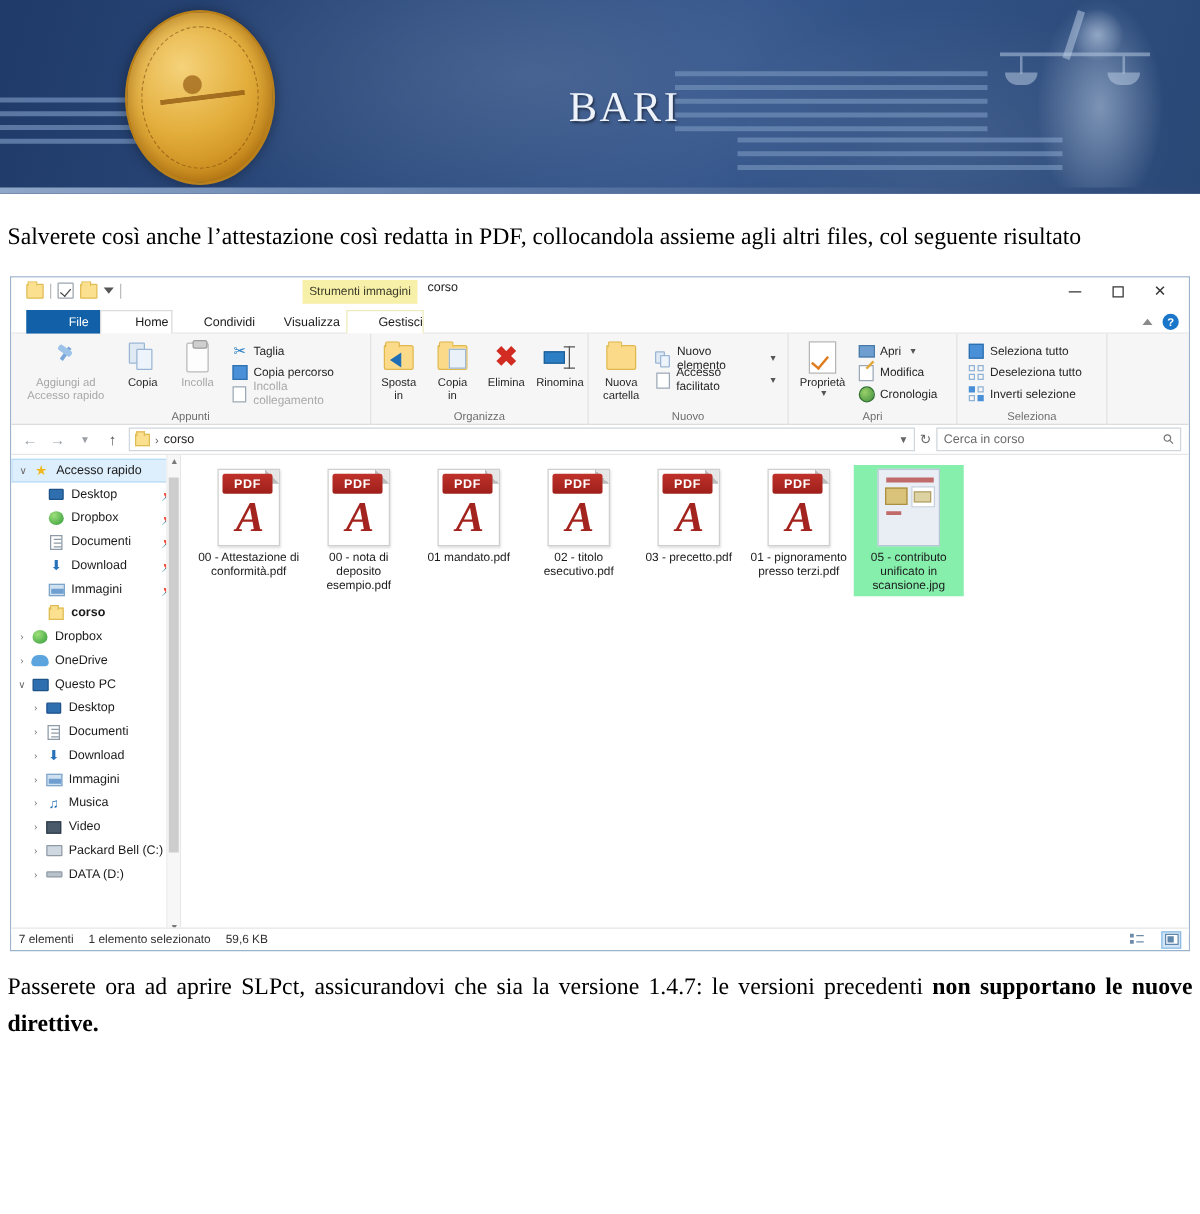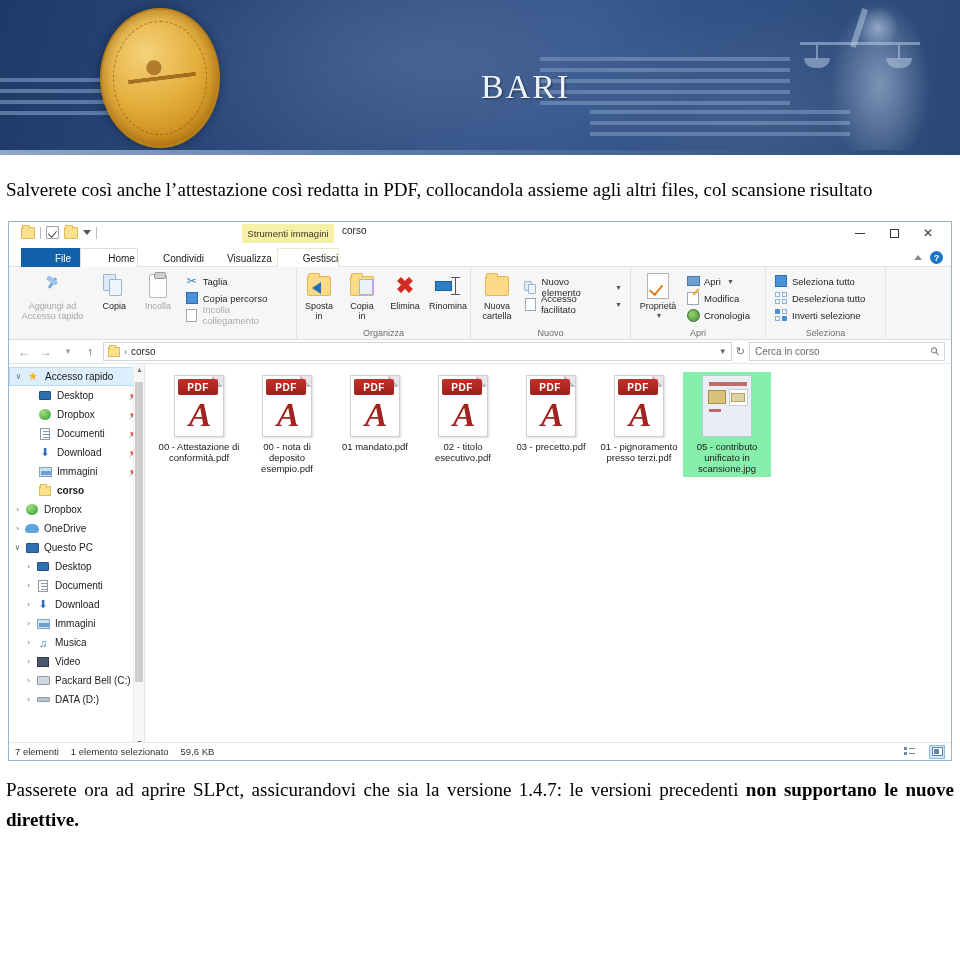--- a/index.html
+++ b/index.html
@@ -70,21 +70,21 @@
   .lady .pan2{ left:126px; top:58px; width:26px; height:10px; border-radius:0 0 13px 13px; }
   .lady .str1{ left:56px; top:45px; width:2px; height:14px; }
   .lady .str2{ left:138px; top:45px; width:2px; height:14px; }
   .banner-title{
     position:absolute; left:270px; top:18px;
     color:#eef3fb; font-family:"Liberation Serif", serif;
     font-size:42px; letter-spacing:2px; font-weight:400;
     text-shadow: 1px 1px 2px rgba(0,0,0,.5);
   }
   .banner-sub{
-    position:absolute; left:481px; top:68px;
+    position:absolute; left:455px; top:68px;
     color:#eef3fb; font-family:"Liberation Serif", serif;
     font-size:34px; letter-spacing:2px;
     text-shadow: 1px 1px 2px rgba(0,0,0,.5);
   }
 
   
   .doc-text { padding: 0 6px; }
   .para {
     font-family:"Liberation Serif", serif;
     font-size:19px; line-height:30px; color:#000;
@@ -362,21 +362,21 @@
       <i class="beam"></i>
       <i class="str1"></i>
       <i class="str2"></i>
       <i class="pan1"></i>
       <i class="pan2"></i>
   </div>
   <div class="banner-sub">BARI</div>
 </div>
 
 <div class="doc-text">
-  <p class="para para-2">Salverete così anche l’attestazione così redatta in PDF, collocandola assieme agli altri files, col scansione risultato</p>
+  <p class="para para-2">Salverete così anche l’attestazione così redatta in PDF, collocandola assieme agli altri files, col seguente risultato</p>
 </div>
 
 <div class="explorer">
 
   <div class="titlebar">
     <div class="qat">
       <span class="folder-mini"></span>
       <span class="sep"></span>
       <span class="chk"></span>
       <span class="folder-mini"></span>
@@ -448,20 +448,21 @@
             <span>Copia percorso</span>
           </div>
           <div class="smallbtn dim">
             <span class="si">
                 <span class="mini-doc"></span>
               </span>
             <span>Incolla collegamento</span>
           </div>
         </div>
       </div>
+      <div class="rglabel">Appunti</div>
     </div>
 
     <div class="rgroup" style="width:174px">
       <div class="rgbody" style="justify-content:center">
         <div class="bigbtn" style="width:40px">
           <span class="ic">
               <span class="ico-folder arrow"></span>
             </span>
           <span style="white-space:pre-line">Sposta
 in</span>

